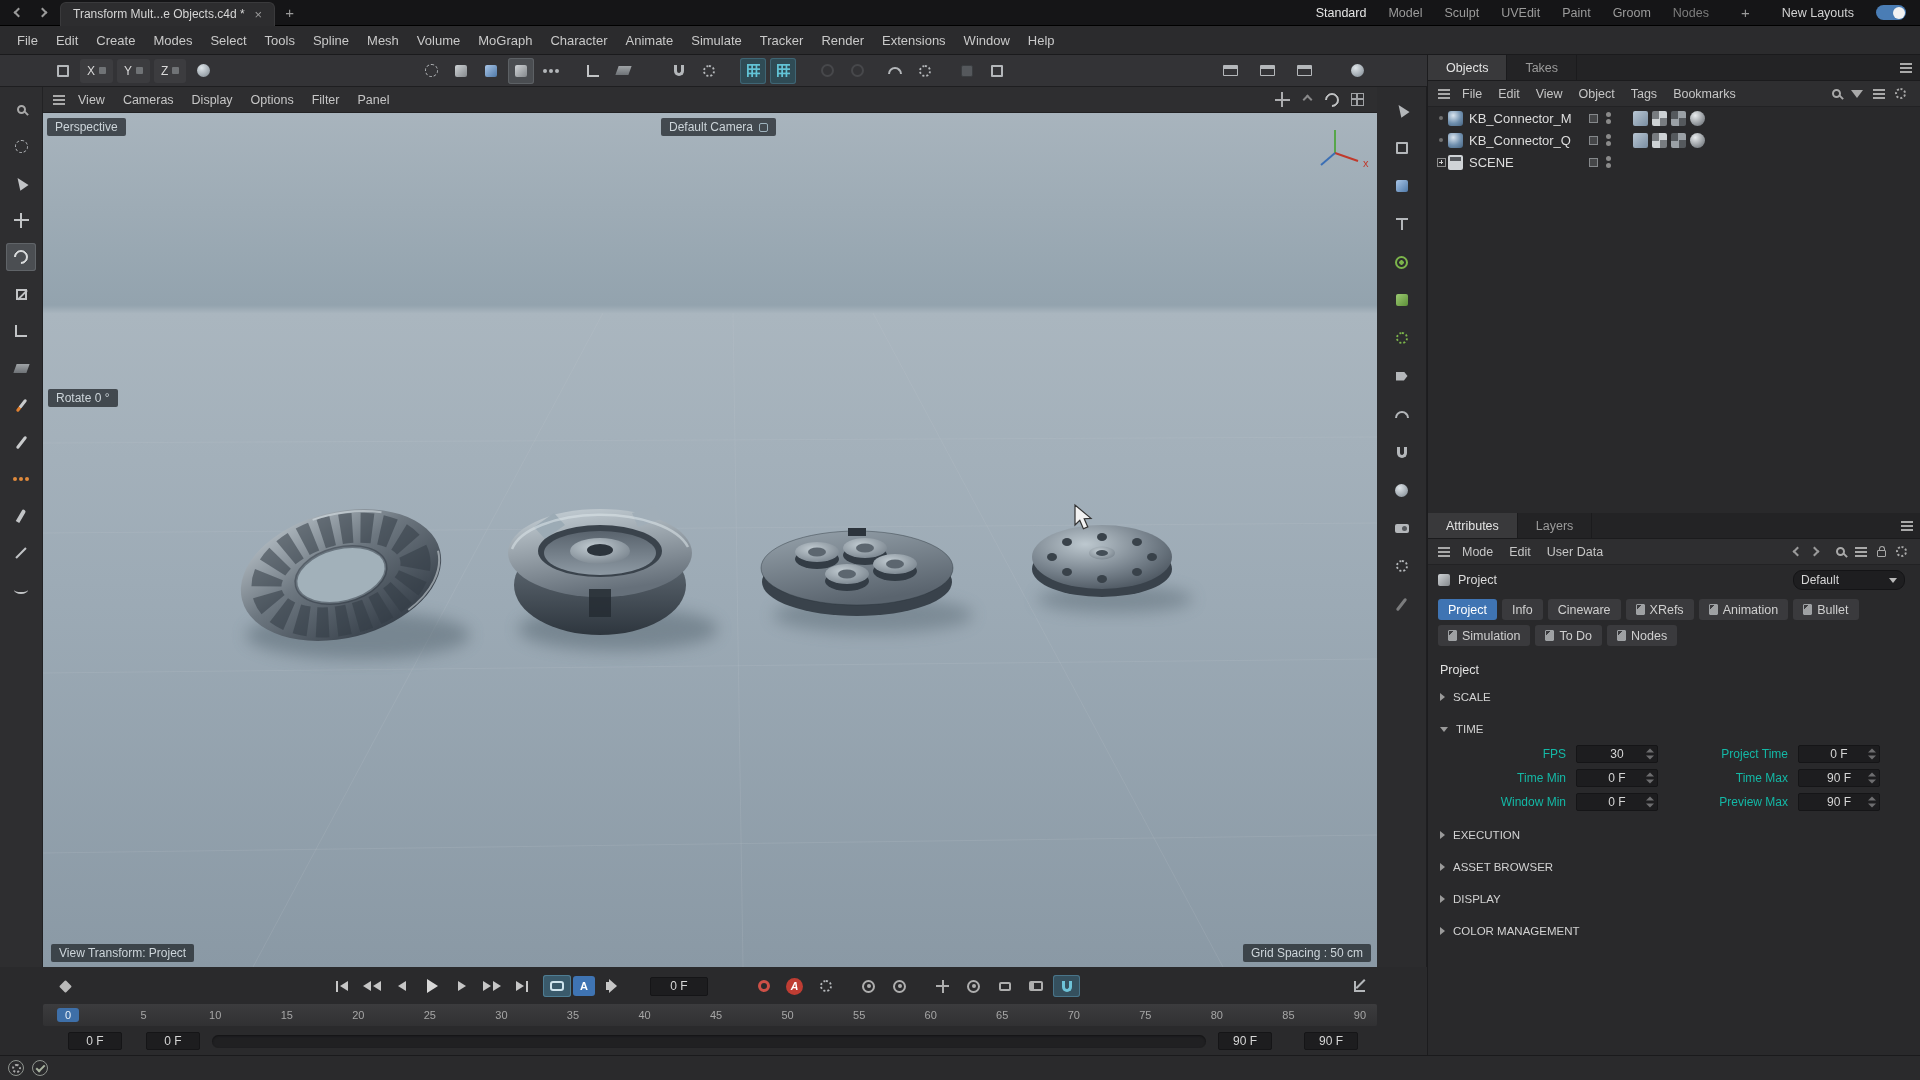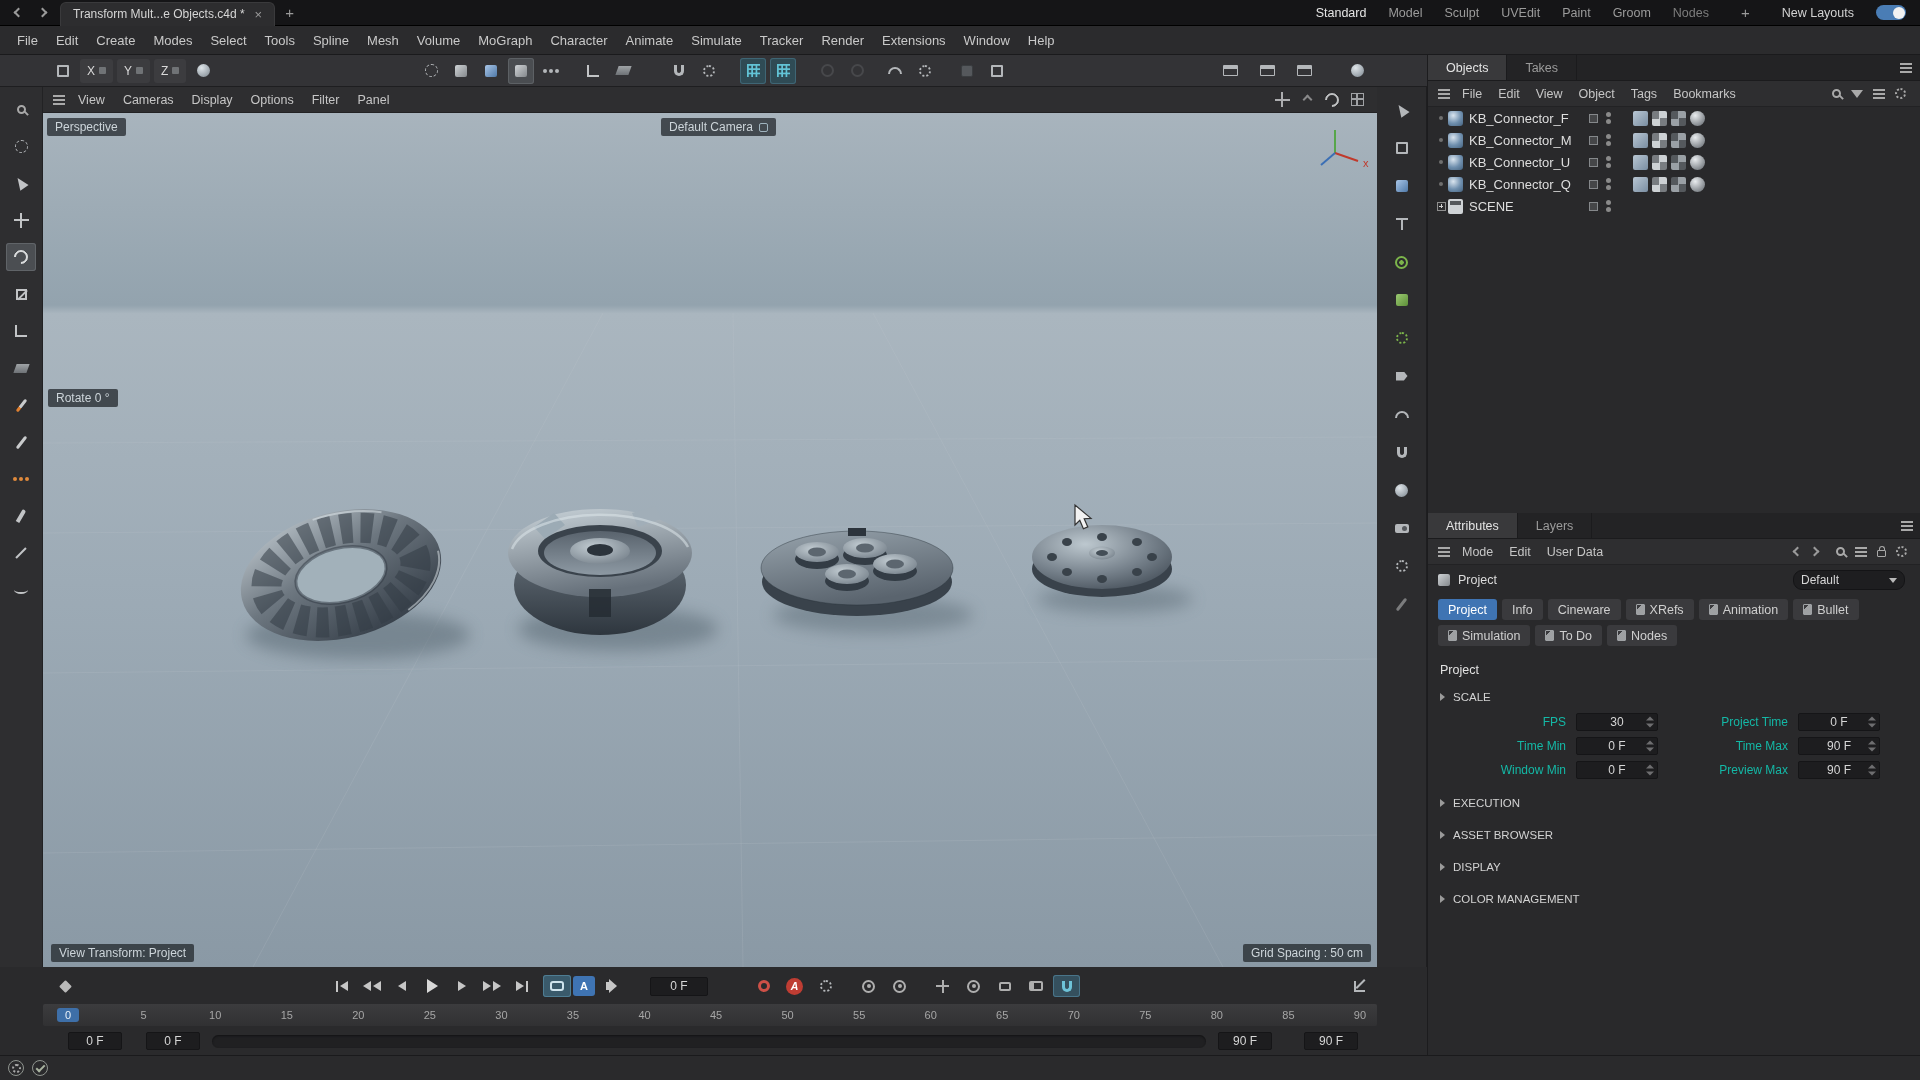--- a/index.html
+++ b/index.html
@@ -634,57 +634,21 @@
       <i class="geari"></i>
     </span>
   </div>
 
   <div class="om-list">
     <div class="om-row">
       <span class="om-exp">
           <i class="hdot"></i>
         </span>
       <i class="om-ico"></i>
-      <span class="om-name">KB_Connector_F</span>
-      <span class="om-layer"></span>
-      <span class="om-dots">
-          <i></i>
-          <i></i>
-        </span>
-      <span class="om-tags">
-        <i class="tag t1"></i>
-        <i class="tag t2"></i>
-        <i class="tag t3"></i>
-        <i class="tag t4"></i>
-      </span>
-    </div>
-    <div class="om-row">
-      <span class="om-exp">
-          <i class="hdot"></i>
-        </span>
-      <i class="om-ico"></i>
       <span class="om-name">KB_Connector_M</span>
-      <span class="om-layer"></span>
-      <span class="om-dots">
-          <i></i>
-          <i></i>
-        </span>
-      <span class="om-tags">
-        <i class="tag t1"></i>
-        <i class="tag t2"></i>
-        <i class="tag t3"></i>
-        <i class="tag t4"></i>
-      </span>
-    </div>
-    <div class="om-row">
-      <span class="om-exp">
-          <i class="hdot"></i>
-        </span>
-      <i class="om-ico"></i>
-      <span class="om-name">KB_Connector_U</span>
       <span class="om-layer"></span>
       <span class="om-dots">
           <i></i>
           <i></i>
         </span>
       <span class="om-tags">
         <i class="tag t1"></i>
         <i class="tag t2"></i>
         <i class="tag t3"></i>
         <i class="tag t4"></i>
@@ -787,20 +751,24 @@
       <span class="abtn">
           <i class="pg"></i>
           <span>Nodes</span>
         </span>
     </div>
     <div class="aheading">Project</div>
 
     <div class="sect">
       <i class="tri-r"></i>
       <span>SCALE</span>
+    </div>
+    <div class="sect">
+      <i class="tri-d"></i>
+      <span>TIME</span>
     </div>
     <div class="tgrid">
       <span class="tlab">FPS</span>
       <div class="nfield">
           <span>30</span>
           <i class="spin"></i>
         </div>
       <span class="tlab">Project Time</span>
       <div class="nfield">
           <span>0 F</span>

